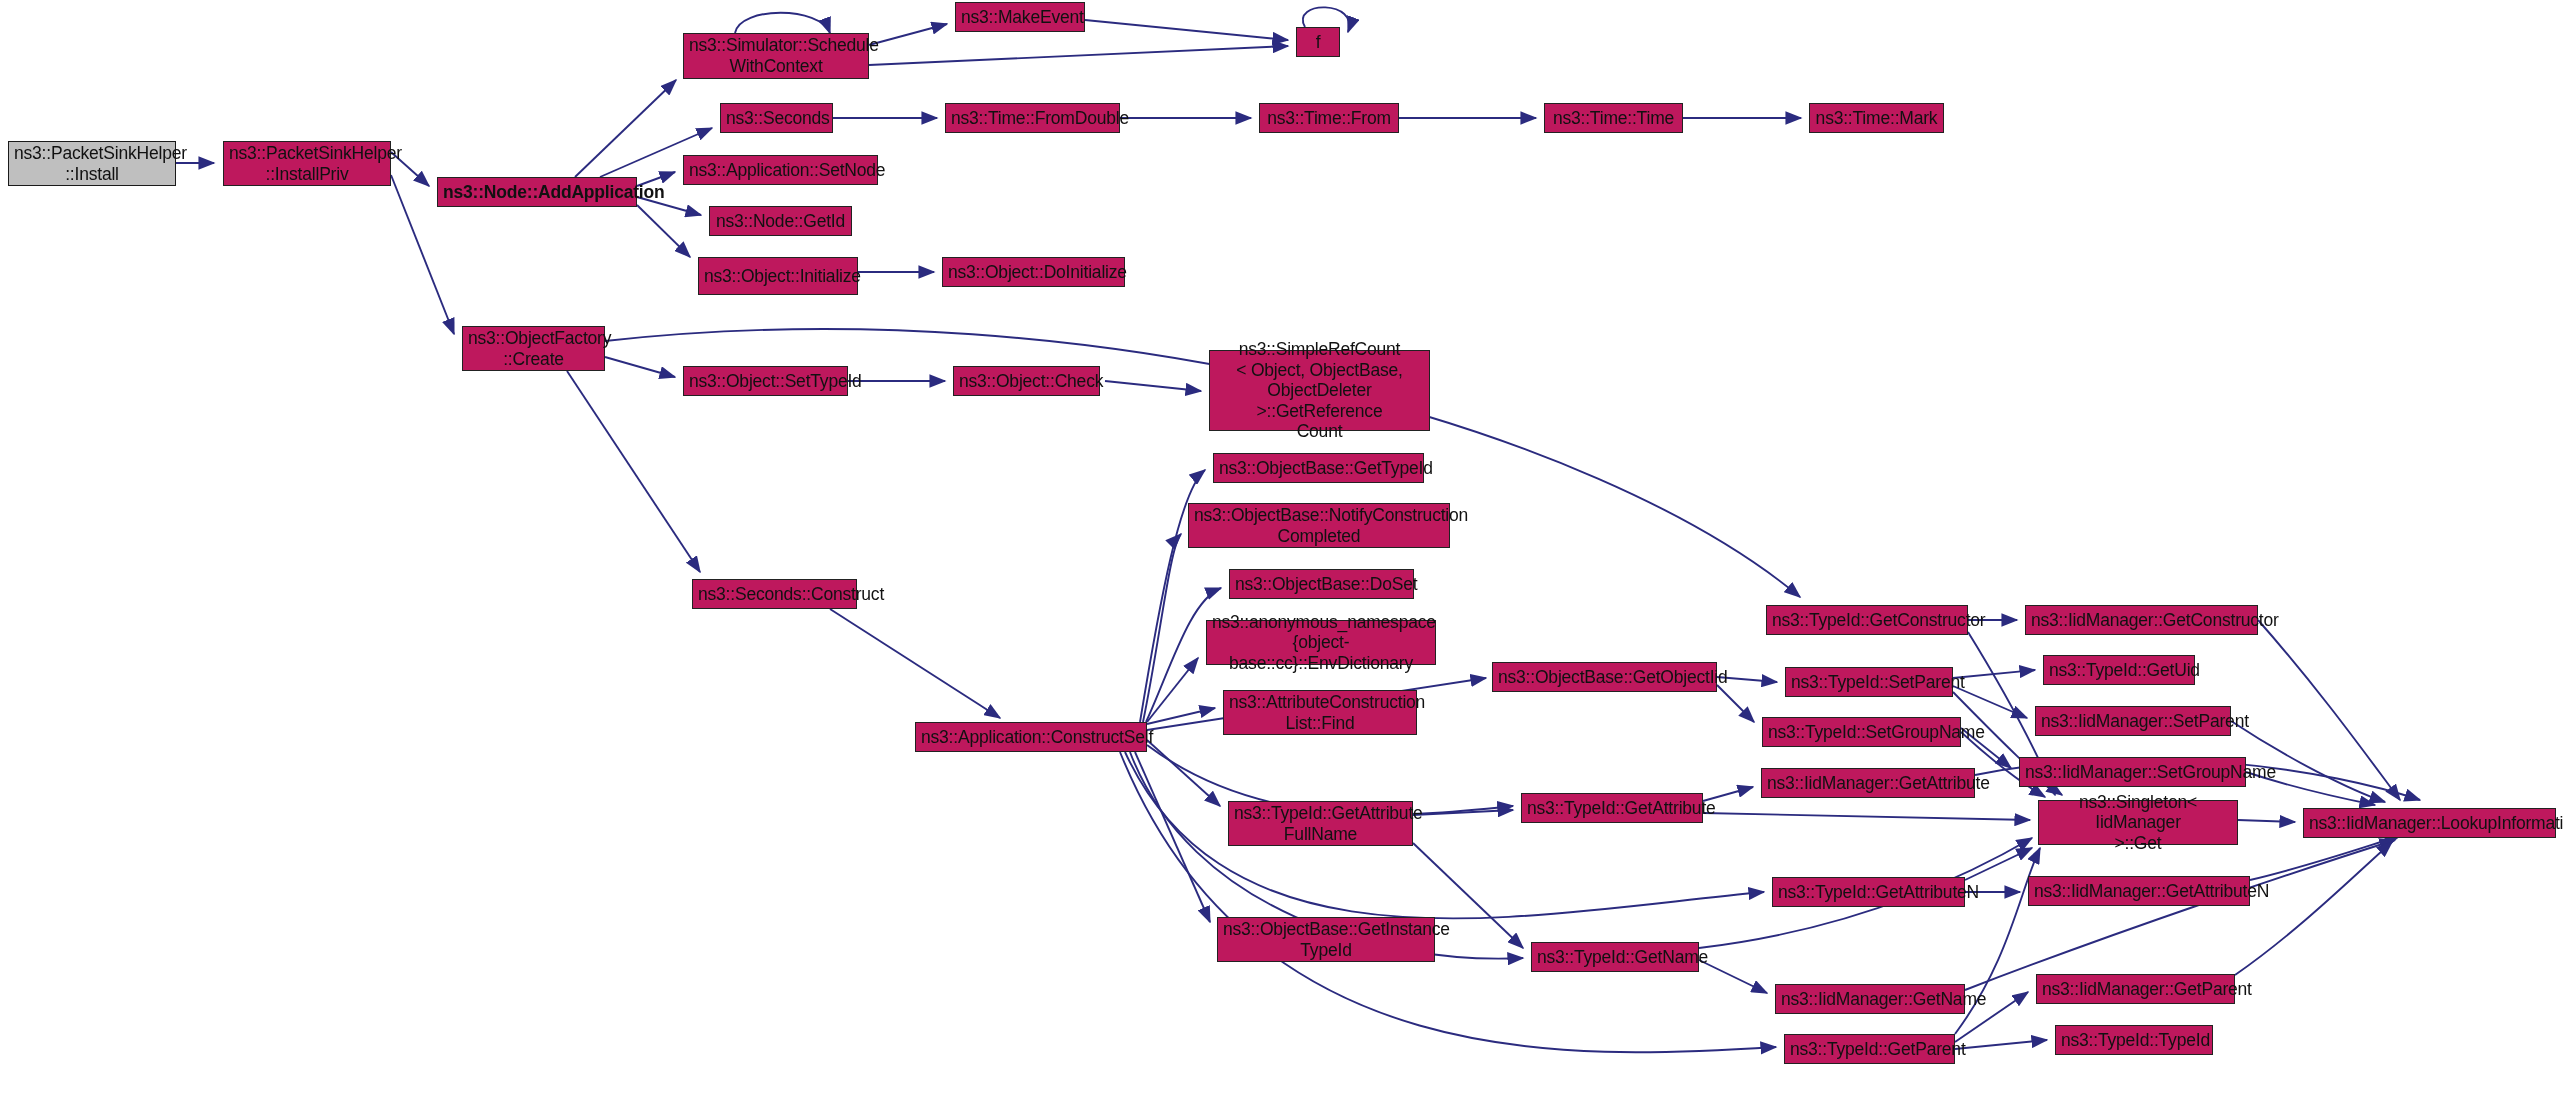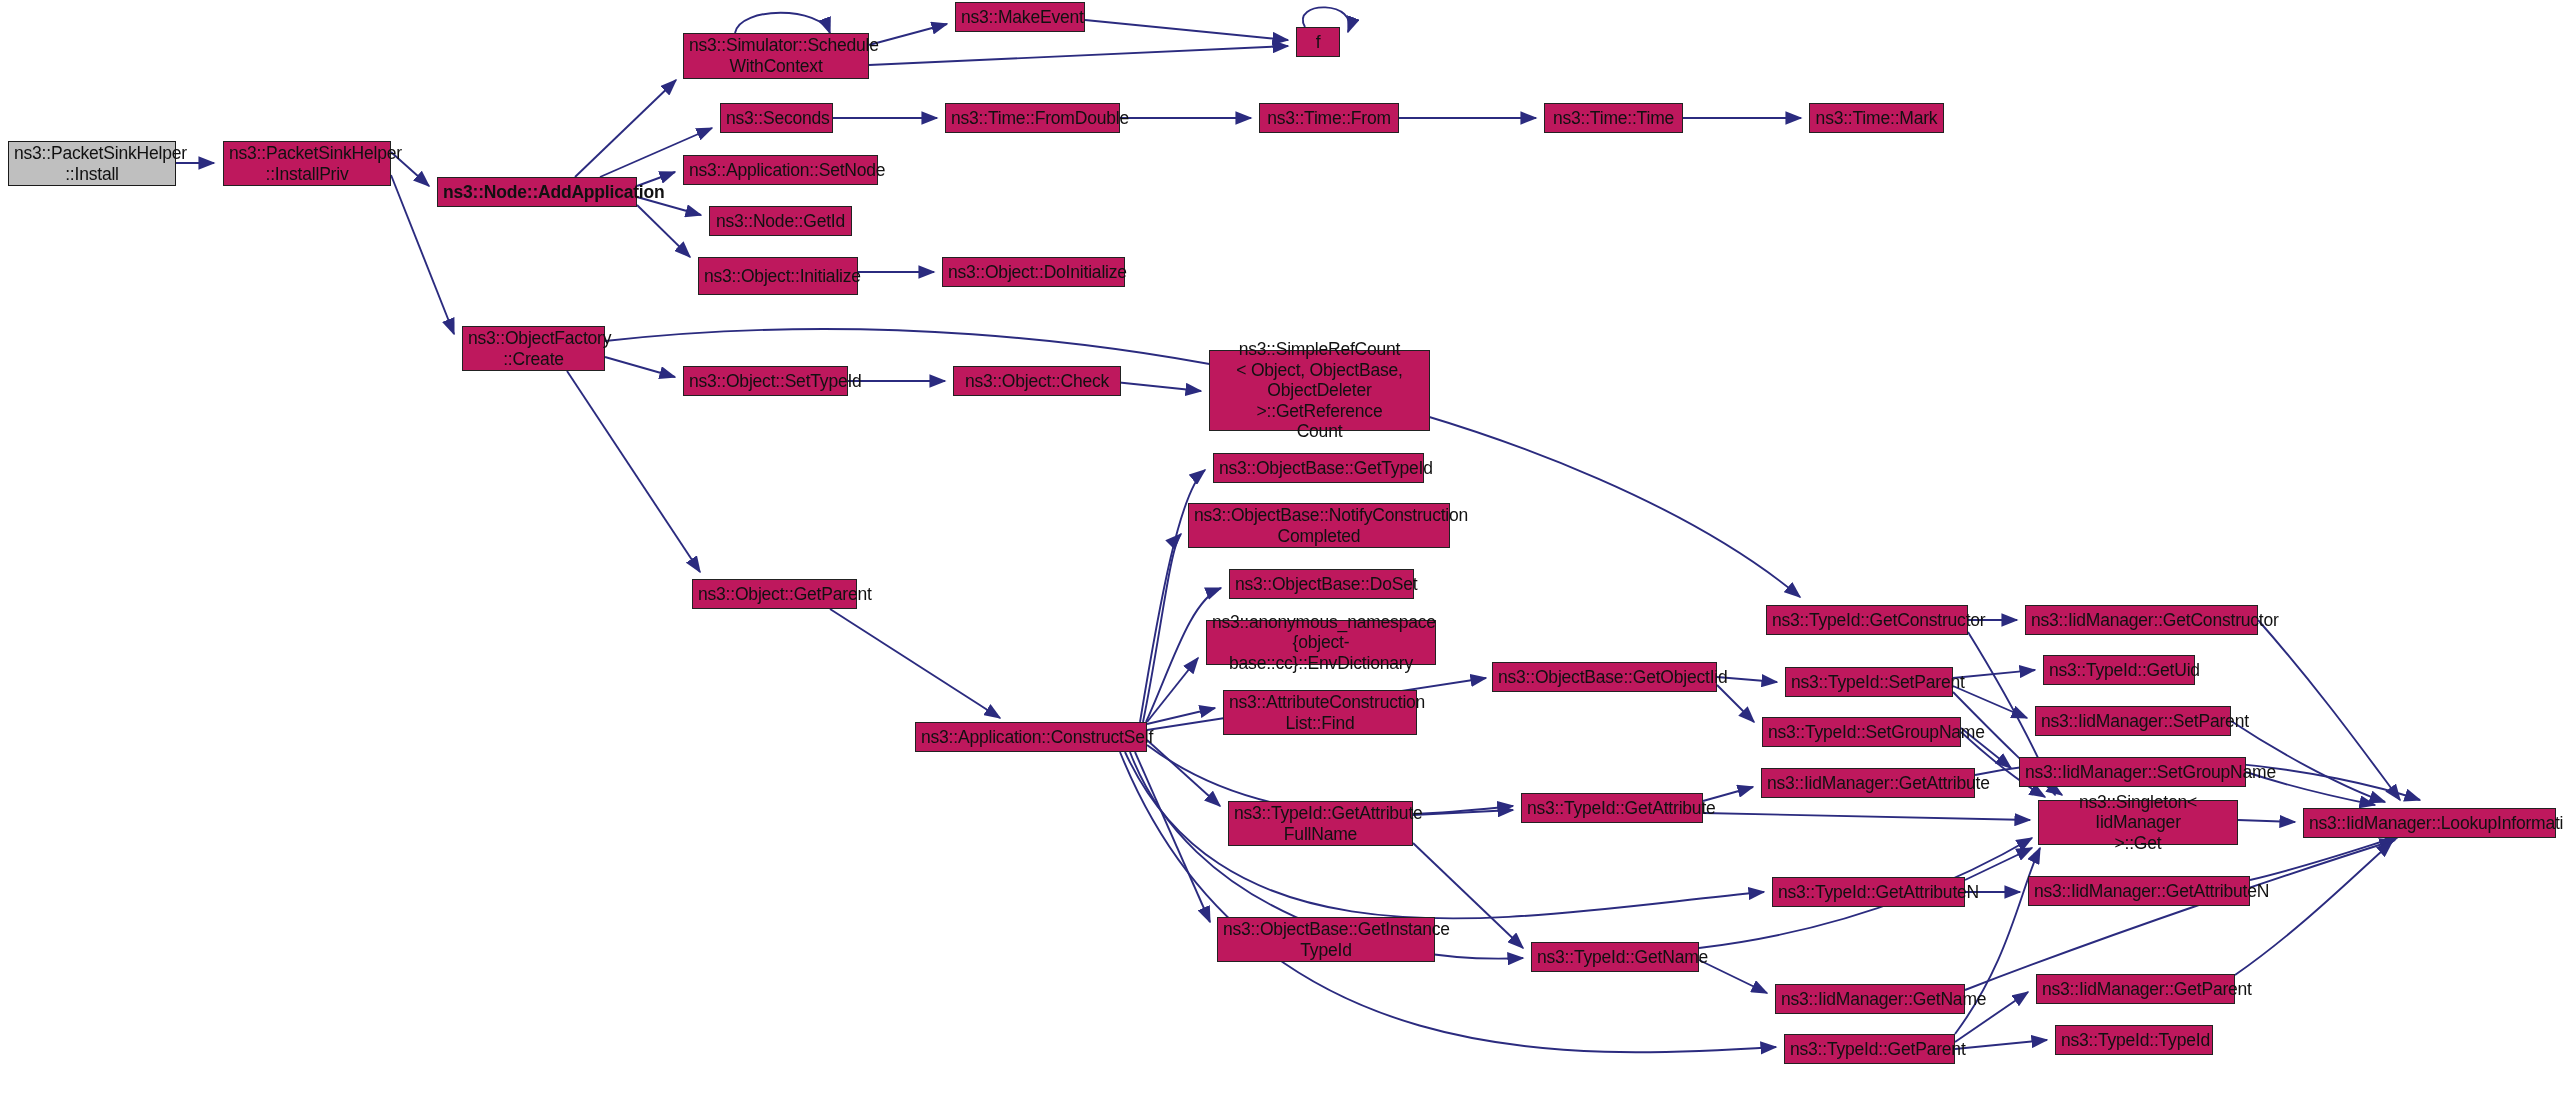--- a/index.html
+++ b/index.html
@@ -151,26 +151,26 @@
       <div class="node" style="left: 1259px; top: 103px; width: 140px; height: 30px;"><span class="node-label">ns3::Time::From</span></div>
       <div class="node" style="left: 1544px; top: 103px; width: 139px; height: 30px;"><span class="node-label">ns3::Time::Time</span></div>
       <div class="node" style="left: 1809px; top: 103px; width: 135px; height: 30px;"><span class="node-label">ns3::Time::Mark</span></div>
       <div class="node" style="left: 683px; top: 155px; width: 195px; height: 30px;"><span class="node-label">ns3::Application::SetNode</span></div>
       <div class="node" style="left: 709px; top: 206px; width: 143px; height: 30px;"><span class="node-label">ns3::Node::GetId</span></div>
       <div class="node" style="left: 698px; top: 257px; width: 160px; height: 38px;"><span class="node-label">ns3::Object::Initialize</span></div>
       <div class="node" style="left: 942px; top: 257px; width: 183px; height: 30px;"><span class="node-label">ns3::Object::DoInitialize</span></div>
       <div class="node" style="left: 462px; top: 326px; width: 143px; height: 45px;"><span class="node-label">ns3::ObjectFactory
 ::Create</span></div>
       <div class="node" style="left: 683px; top: 366px; width: 165px; height: 30px;"><span class="node-label">ns3::Object::SetTypeId</span></div>
-      <div class="node" style="left: 953px; top: 366px; width: 168px; height: 30px;"><span class="node-label">ns3::Object::Check</span></div>
+      <div class="node" style="left: 953px; top: 366px; width: 147px; height: 30px;"><span class="node-label">ns3::Object::Check</span></div>
       <div class="node" style="left: 1209px; top: 350px; width: 221px; height: 81px;"><span class="node-label">ns3::SimpleRefCount
 &lt; Object, ObjectBase,
 ObjectDeleter &gt;::GetReference
 Count</span></div>
-      <div class="node" style="left: 692px; top: 579px; width: 165px; height: 30px;"><span class="node-label">ns3::Object::GetParent</span></div>
+      <div class="node" style="left: 692px; top: 579px; width: 165px; height: 30px;"><span class="node-label">ns3::Seconds::Construct</span></div>
       <div class="node" style="left: 915px; top: 722px; width: 232px; height: 30px;"><span class="node-label">ns3::Application::ConstructSelf</span></div>
       <div class="node" style="left: 1213px; top: 453px; width: 211px; height: 30px;"><span class="node-label">ns3::ObjectBase::GetTypeId</span></div>
       <div class="node" style="left: 1188px; top: 503px; width: 262px; height: 45px;"><span class="node-label">ns3::ObjectBase::NotifyConstruction
 Completed</span></div>
       <div class="node" style="left: 1229px; top: 569px; width: 185px; height: 30px;"><span class="node-label">ns3::ObjectBase::DoSet</span></div>
       <div class="node" style="left: 1206px; top: 620px; width: 230px; height: 45px;"><span class="node-label">ns3::anonymous_namespace
 {object-base::cc}::EnvDictionary</span></div>
       <div class="node" style="left: 1223px; top: 690px; width: 194px; height: 45px;"><span class="node-label">ns3::AttributeConstruction
 List::Find</span></div>
       <div class="node" style="left: 1492px; top: 662px; width: 225px; height: 30px;"><span class="node-label">ns3::ObjectBase::GetObjectIid</span></div>

